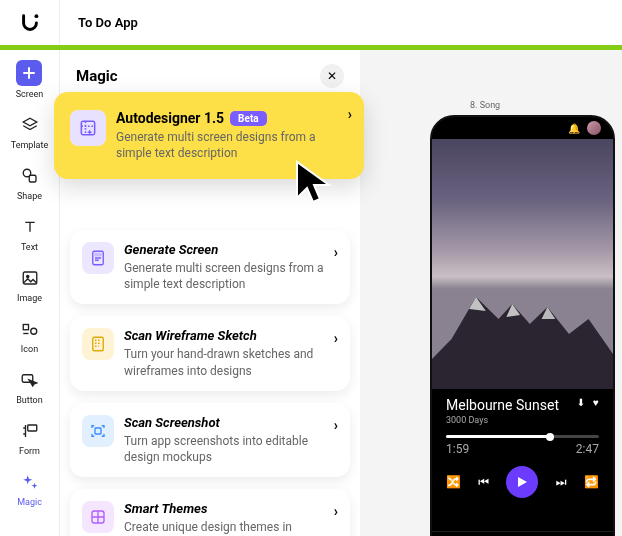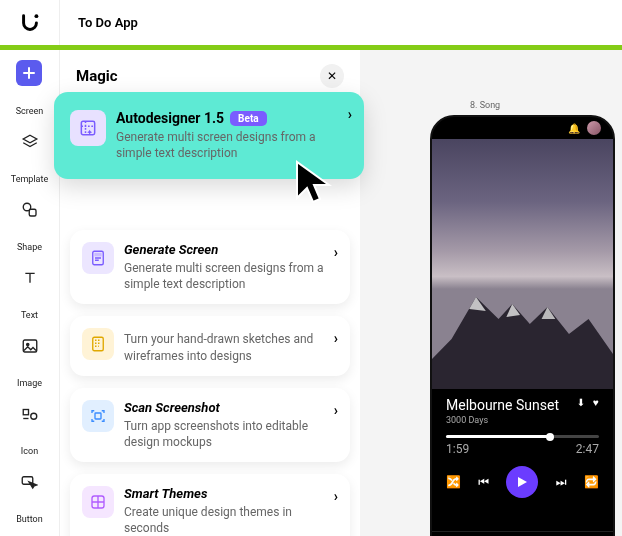--- a/index.html
+++ b/index.html
@@ -6,33 +6,33 @@
 body { width: 622px; height: 536px; background: #fff; overflow: hidden; position: relative; }
 
 .topbar { height: 50px; display: flex; align-items: center; border-bottom: 5px solid #84cc16; }
 .logo-cell { width: 60px; display: flex; justify-content: center; align-items: center; border-right: 1px solid #eee; height: 100%; }
 .logo-cell svg { width: 22px; height: 22px; }
 .project-title { padding-left: 18px; font-size: 13px; font-weight: 600; }
 
 .main { display: flex; height: calc(100% - 50px); }
 
 .sidebar { width: 60px; border-right: 1px solid #eee; padding-top: 10px; display: flex; flex-direction: column; align-items: center; gap: 14px; }
-.side-item { display: flex; flex-direction: column; align-items: center; gap: 20px; cursor: pointer; font-size: 9px; color: #222; }
+.side-item { display: flex; flex-direction: column; align-items: center; gap: 3px; cursor: pointer; font-size: 9px; color: #222; }
 .side-item .ico { width: 24px; height: 24px; display: flex; align-items: center; justify-content: center; color: #222; }
 .side-item.screen .ico { background: #5b5bee; color: #fff; border-radius: 6px; width: 26px; height: 26px; }
 .side-item.magic { color: #5b5bee; }
 .side-item.magic .ico { color: #5b5bee; }
 
 .panel { width: 300px; padding: 14px 10px 10px 10px; position: relative; }
 .panel-header { display: flex; align-items: center; justify-content: space-between; padding: 0 6px 10px 6px; }
 .panel-title { font-weight: 700; font-size: 15px; }
 .close-btn { width: 24px; height: 24px; border-radius: 50%; background: #f1f1f1; display: flex; align-items: center; justify-content: center; font-size: 12px; cursor: pointer; }
 
 .card { background: #fff; border-radius: 14px; box-shadow: 0 4px 12px rgba(0,0,0,0.08); padding: 14px; margin-bottom: 12px; display: flex; gap: 10px; position: relative; cursor: pointer; }
-.card.first { background: #5eead4; box-shadow: 0 8px 24px rgba(0,0,0,0.15); position: absolute; left: -6px; right: -4px; top: 42px; z-index: 5; padding: 18px 16px; }
+.card.first { background: #fde047; box-shadow: 0 8px 24px rgba(0,0,0,0.15); position: absolute; left: -6px; right: -4px; top: 42px; z-index: 5; padding: 18px 16px; }
 .card-icon { width: 36px; height: 36px; border-radius: 8px; display: flex; align-items: center; justify-content: center; flex-shrink: 0; }
 .card.first .card-icon { background: #e8e1ff; }
 .card .card-icon.purple { background: #ece6ff; }
 .card .card-icon.yellow { background: #fff3d6; }
 .card .card-icon.blue { background: #e1efff; }
 .card .card-icon.pink { background: #f5e6ff; }
 .card-body { flex: 1; }
 .card-title-row { display: flex; align-items: center; gap: 6px; }
 .card-title { font-weight: 700; font-size: 14px; }
 .beta { background: #7a5cff; color: #fff; font-size: 10px; font-weight: 700; padding: 2px 8px; border-radius: 5px; }
@@ -214,20 +214,21 @@
       </div>
 
       <div class="card">
         <div class="card-icon yellow">
           <svg width="18" height="18" viewBox="0 0 24 24" fill="none" stroke="#e0a800" stroke-width="1.8">
               <rect x="5" y="3" width="14" height="18" rx="2"></rect>
               <path d="M8 7h8M8 11h8M8 15h5" stroke-dasharray="2 2"></path>
             </svg>
         </div>
         <div class="card-body">
+          <div class="card-title">Scan Wireframe Sketch</div>
           <div class="card-desc">Turn your hand-drawn sketches and wireframes into designs</div>
         </div>
         <div class="chev">›</div>
       </div>
 
       <div class="card">
         <div class="card-icon blue">
           <svg width="18" height="18" viewBox="0 0 24 24" fill="none" stroke="#3a8cff" stroke-width="1.8">
               <path d="M4 8V5h3M20 8V5h-3M4 16v3h3M20 16v3h-3"></path>
               <rect x="8" y="8" width="8" height="8" rx="1"></rect>

